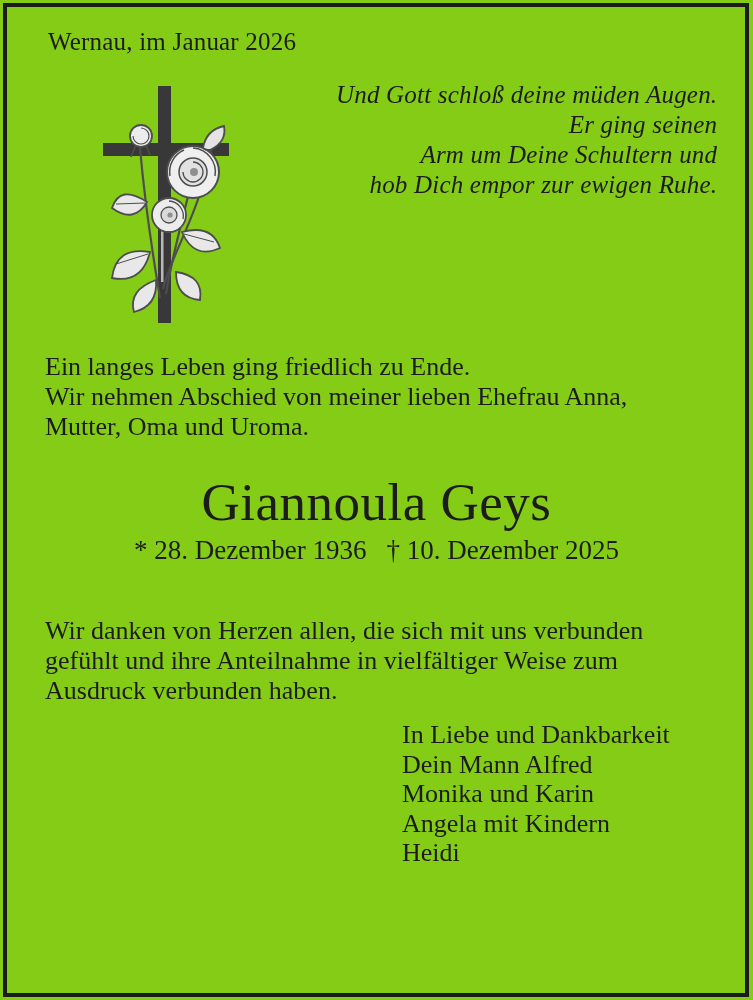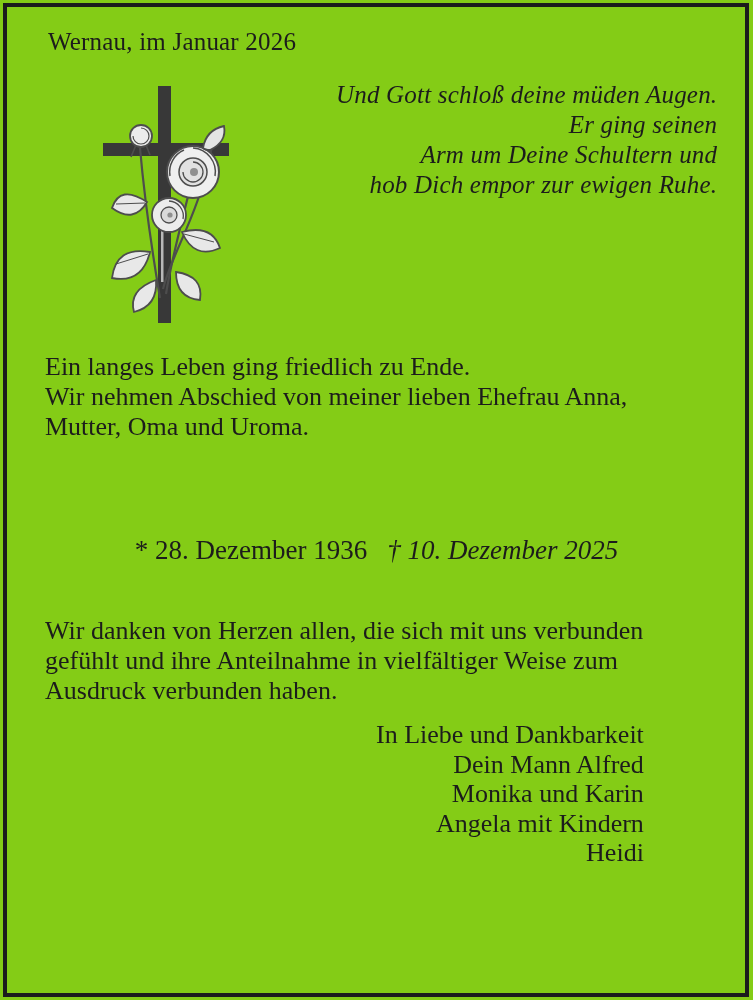--- a/index.html
+++ b/index.html
@@ -57,33 +57,32 @@
     letter-spacing: 0.5px;
   }
   .dates {
     position: absolute;
     left: 0; top: 534px;
     width: 100%;
     text-align: center;
     font-size: 27px;
     line-height: 32px;
   }
-  .dates .death { margin-left: 20px; font-style: italic; }
+  .dates .death { margin-left: 20px; }
   .thanks {
     position: absolute;
     left: 45px; top: 616px;
     font-size: 26px;
     line-height: 30px;
   }
   .mourners {
     position: absolute;
-    left: 376px; top: 720px;
+    left: 402px; top: 720px;
     font-size: 26px;
     line-height: 29.5px;
-    text-align: right;
   }
   .funeral {
     position: absolute;
     left: 45px; top: 905px;
     font-size: 26px;
     line-height: 29.5px;
   }
 </style>
 </head>
 <body>
@@ -151,20 +150,21 @@
     <div>Arm um Deine Schultern und</div>
     <div>hob Dich empor zur ewigen Ruhe.</div>
   </div>
 
   <div class="intro">
     <div>Ein langes Leben ging friedlich zu Ende.</div>
     <div>Wir nehmen Abschied von meiner lieben Ehefrau Anna,</div>
     <div>Mutter, Oma und Uroma.</div>
   </div>
 
+  <h1 class="name">Giannoula Geys</h1>
 
   <div class="dates">
     <span class="birth">* 28. Dezember 1936</span><span class="death">† 10. Dezember 2025</span>
   </div>
 
   <div class="thanks">
     <div>Wir danken von Herzen allen, die sich mit uns verbunden</div>
     <div>gefühlt und ihre Anteilnahme in vielfältiger Weise zum</div>
     <div>Ausdruck verbunden haben.</div>
   </div>

